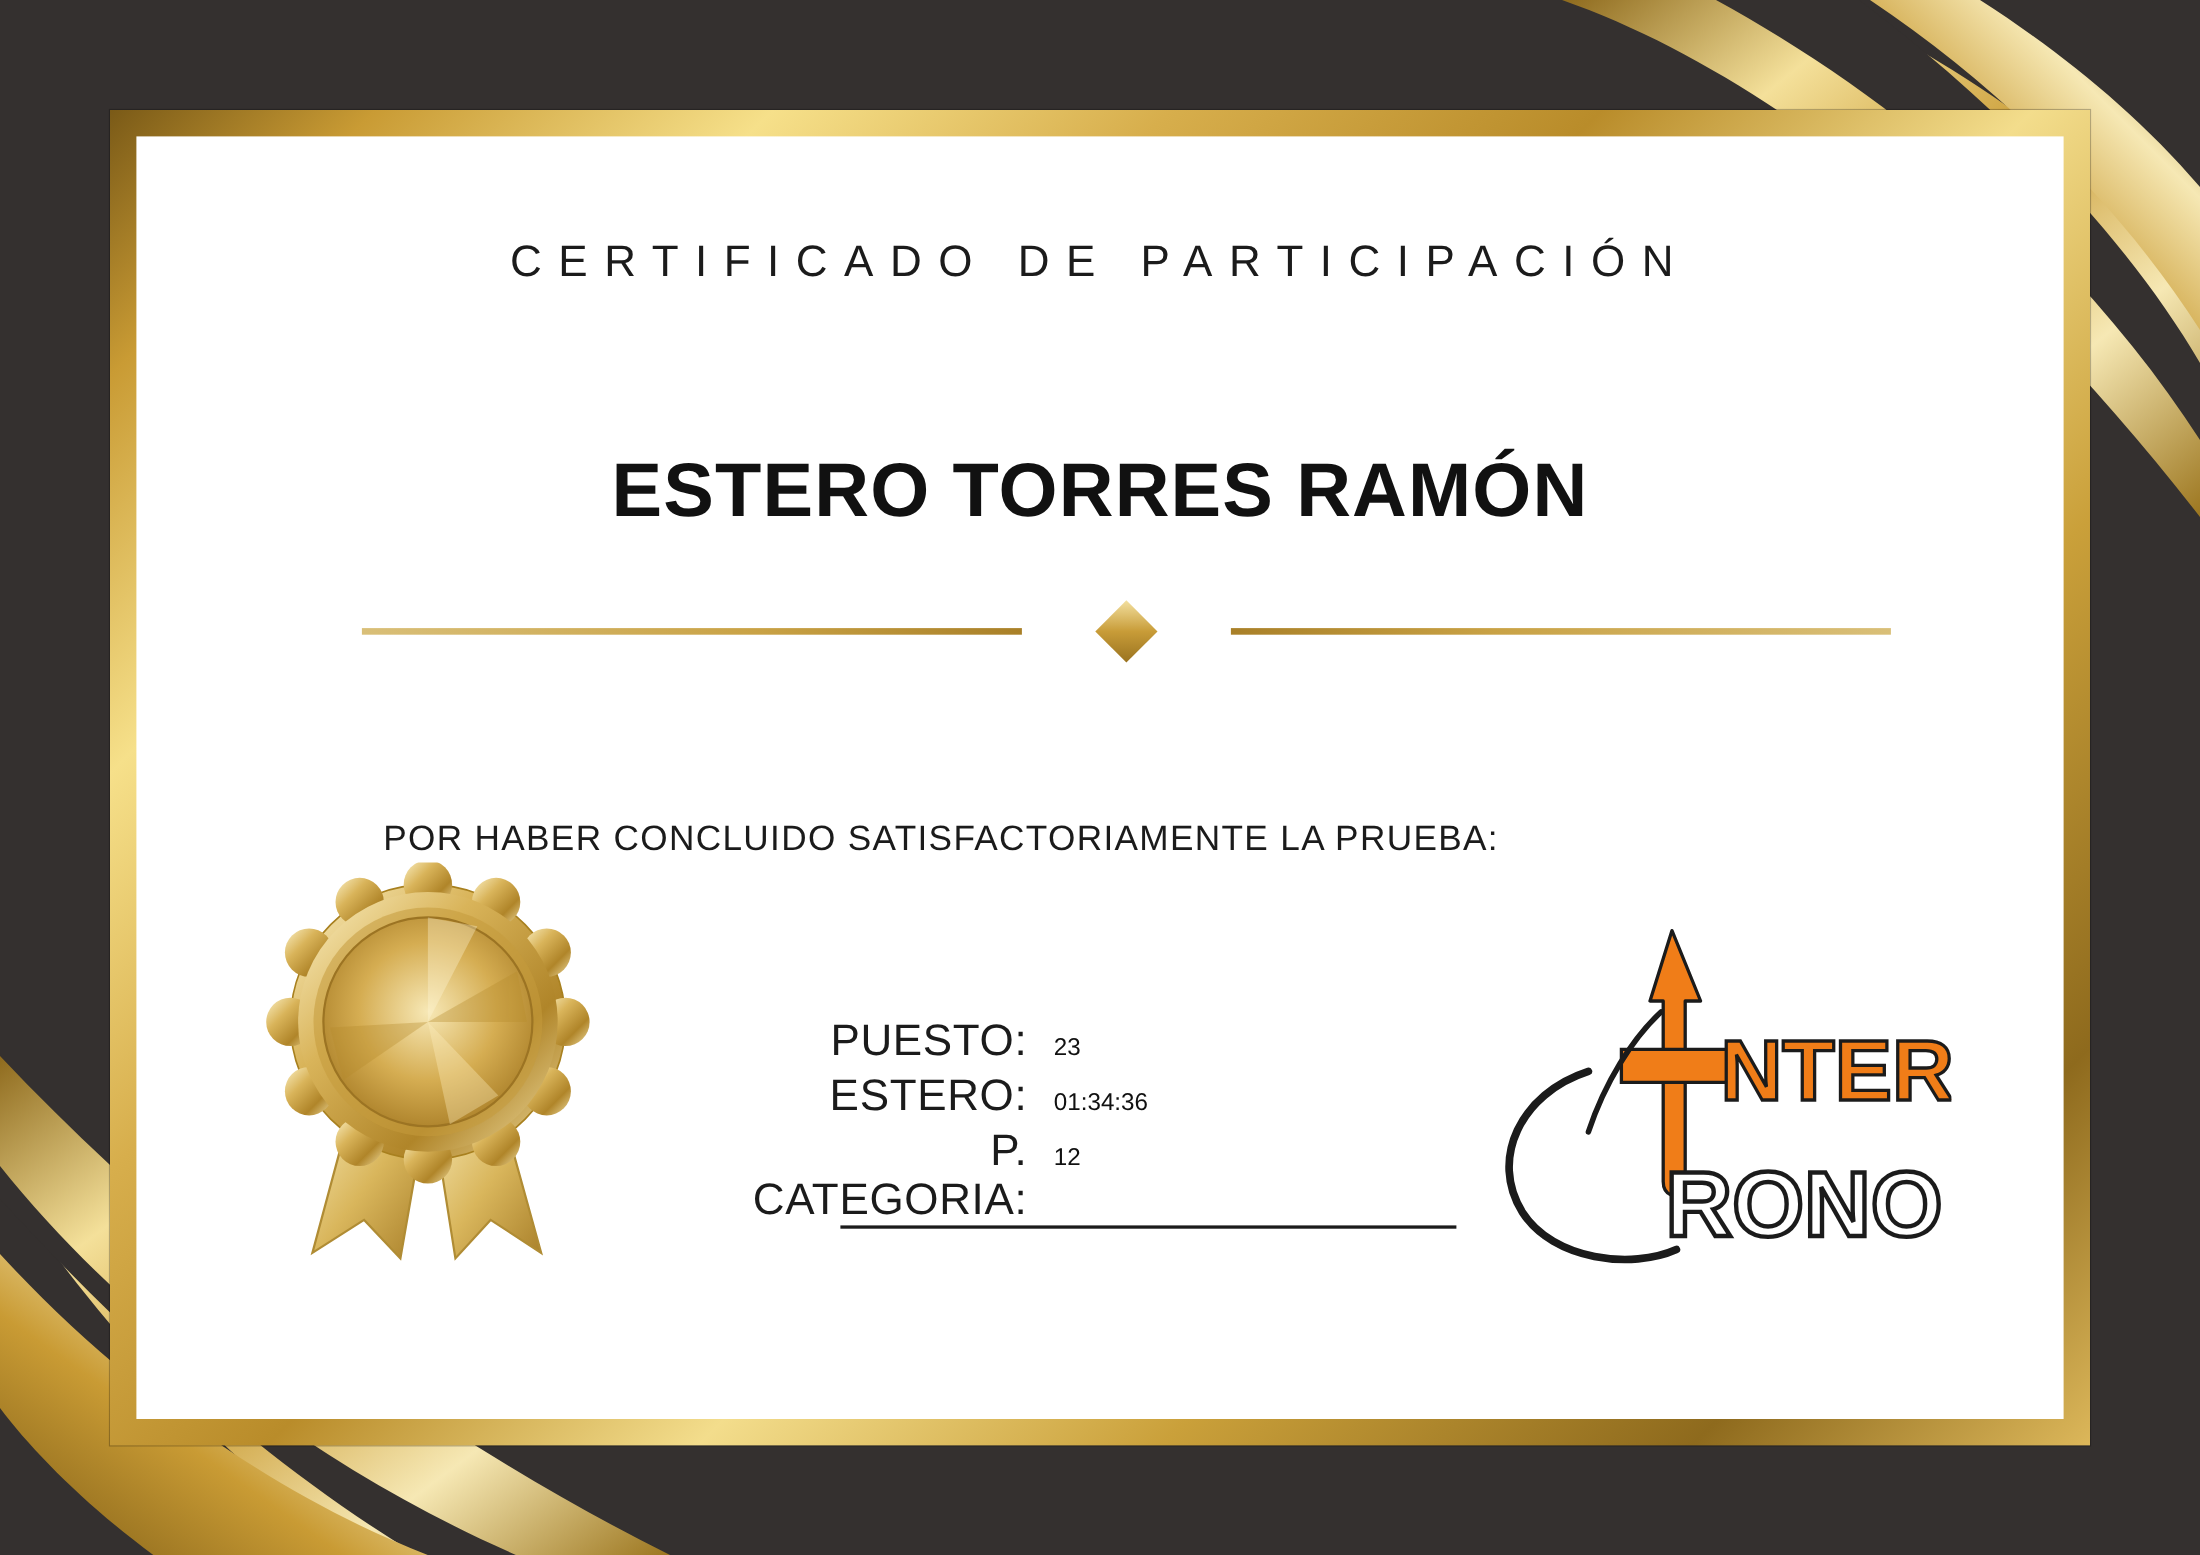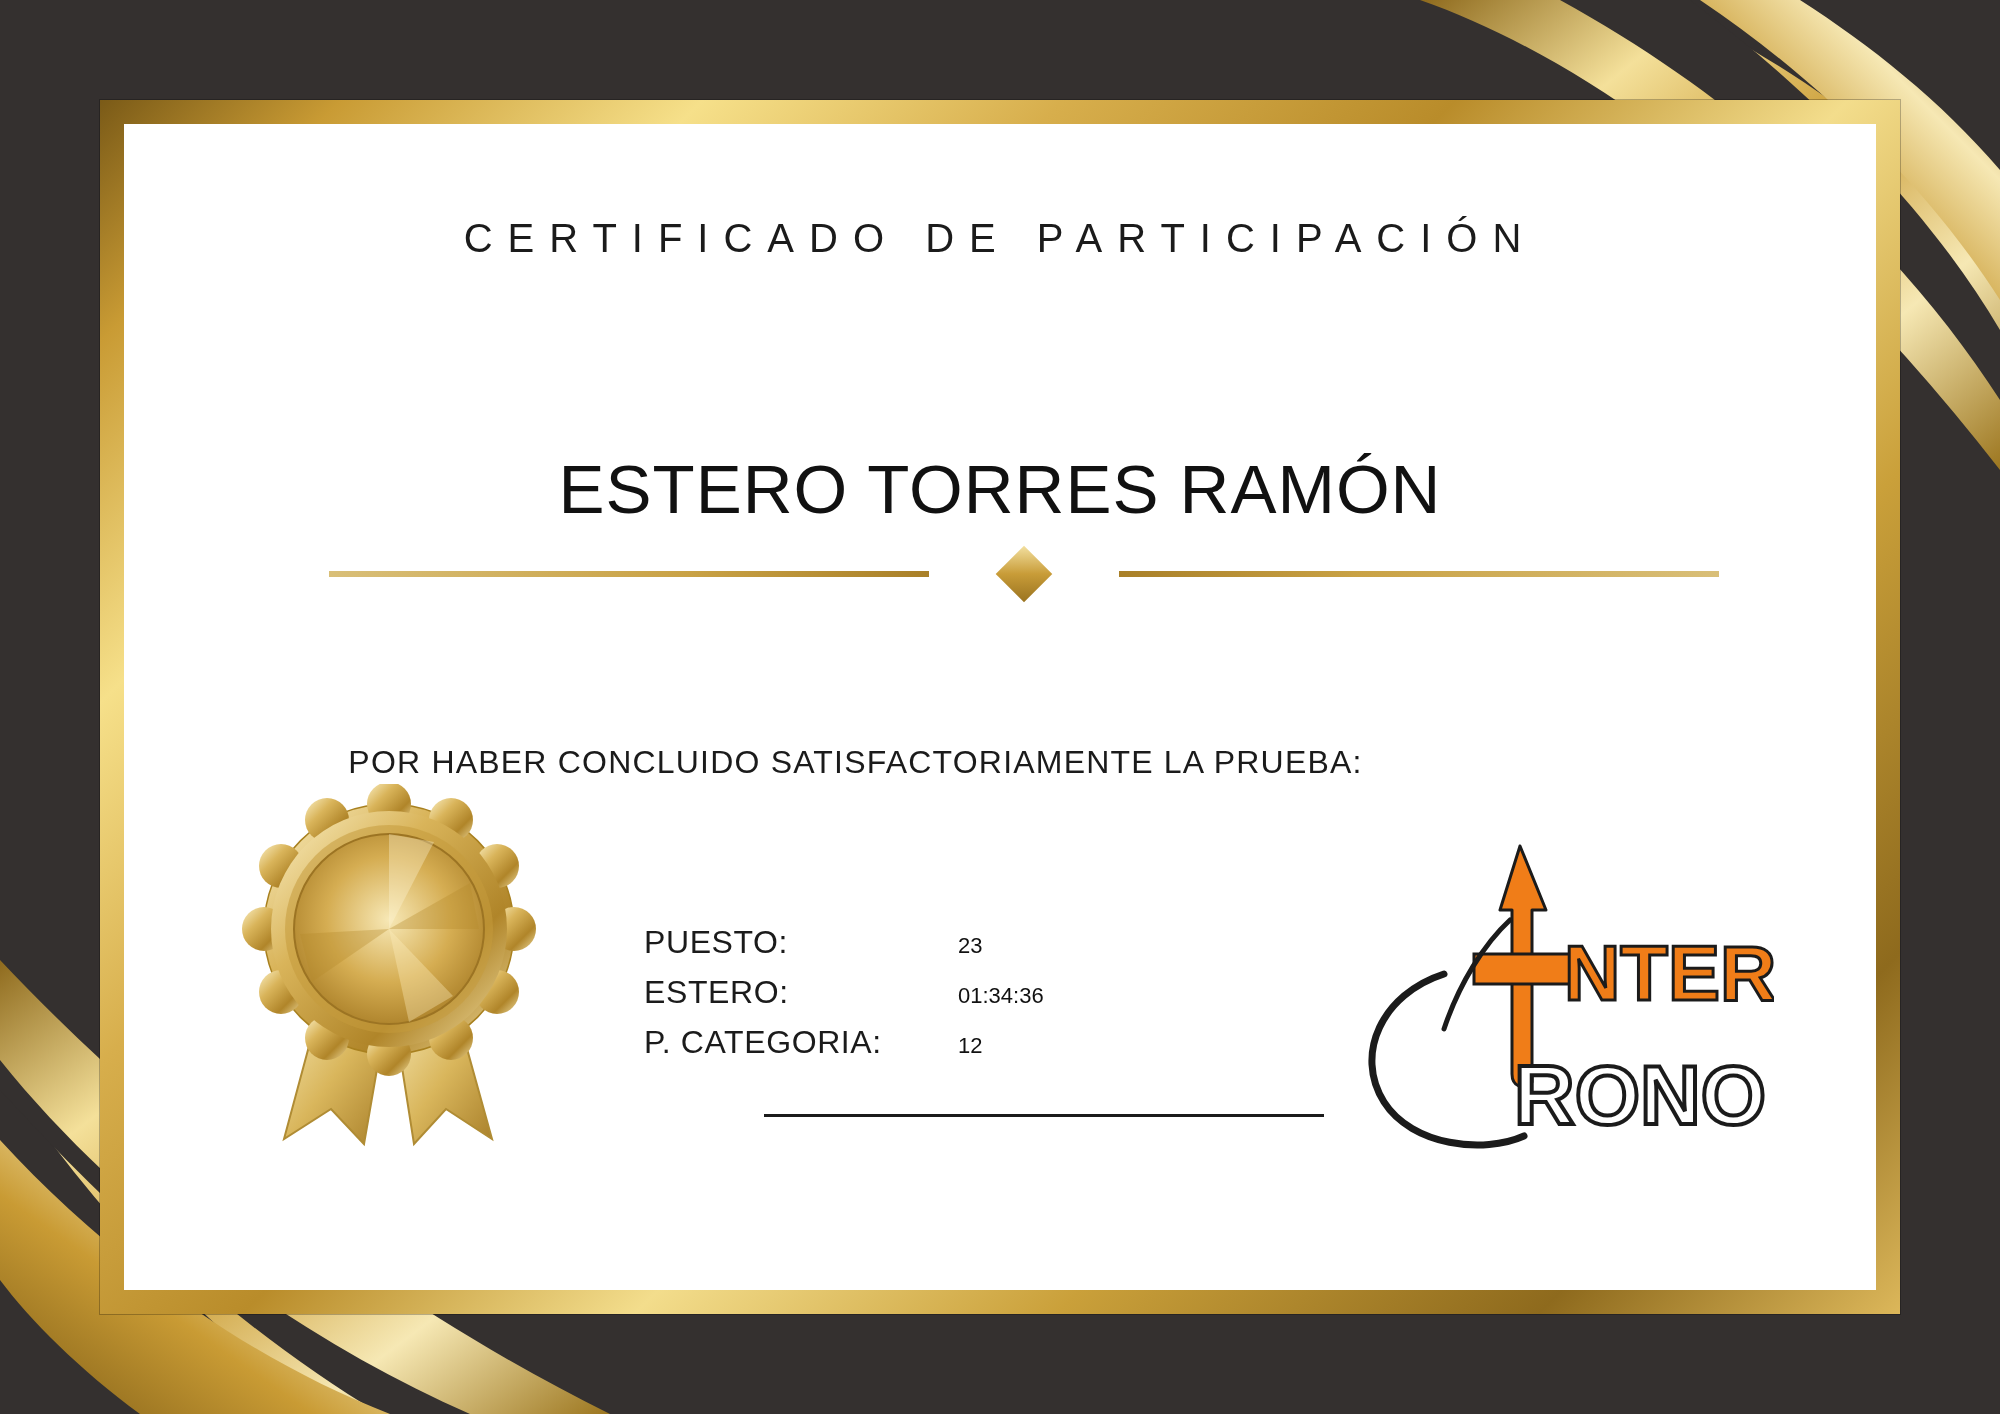--- a/index.html
+++ b/index.html
@@ -74,23 +74,22 @@
   }
 
   .recipient-name {
     position: absolute;
     left: 0;
     top: 282px;
     width: 1752px;
     text-align: center;
     font-size: 69px;
     color: #111111;
-    font-weight: 400;
+    font-weight: 700;
     letter-spacing: 1px;
-    margin-top: 44px;
   }
 
   
   .divider {
     position: absolute;
     left: 205px;
     top: 420px;
     width: 1390px;
     height: 60px;
   }
@@ -134,21 +133,22 @@
     top: 800px;
     width: 700px;
   }
   .result-row {
     display: flex;
     align-items: baseline;
     height: 50px;
   }
   .result-label {
     width: 290px;
-    font-size: 32px;
+    text-align: right;
+    font-size: 40px;
     letter-spacing: 0.6px;
     color: #1b1b1b;
   }
   .result-value {
     padding-left: 24px;
     font-size: 22px;
     color: #111111;
   }
   .sign-line {
     position: absolute;

